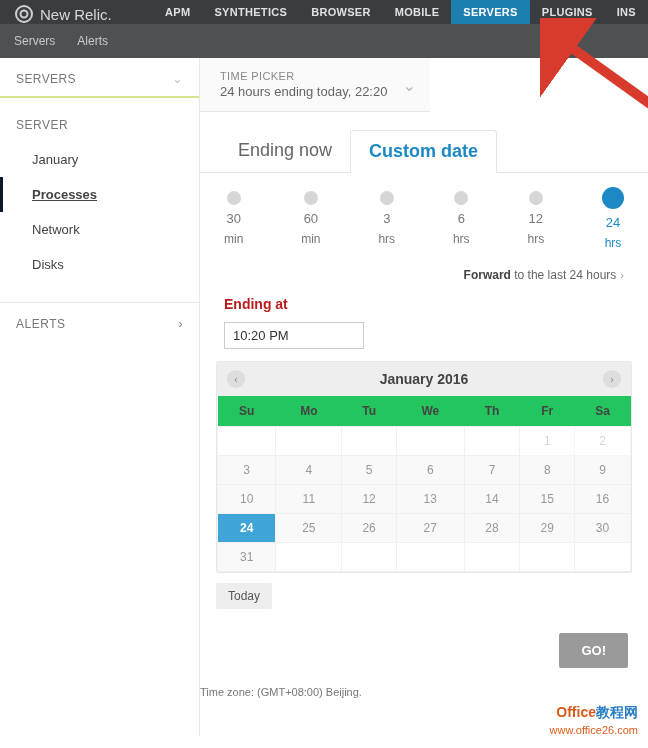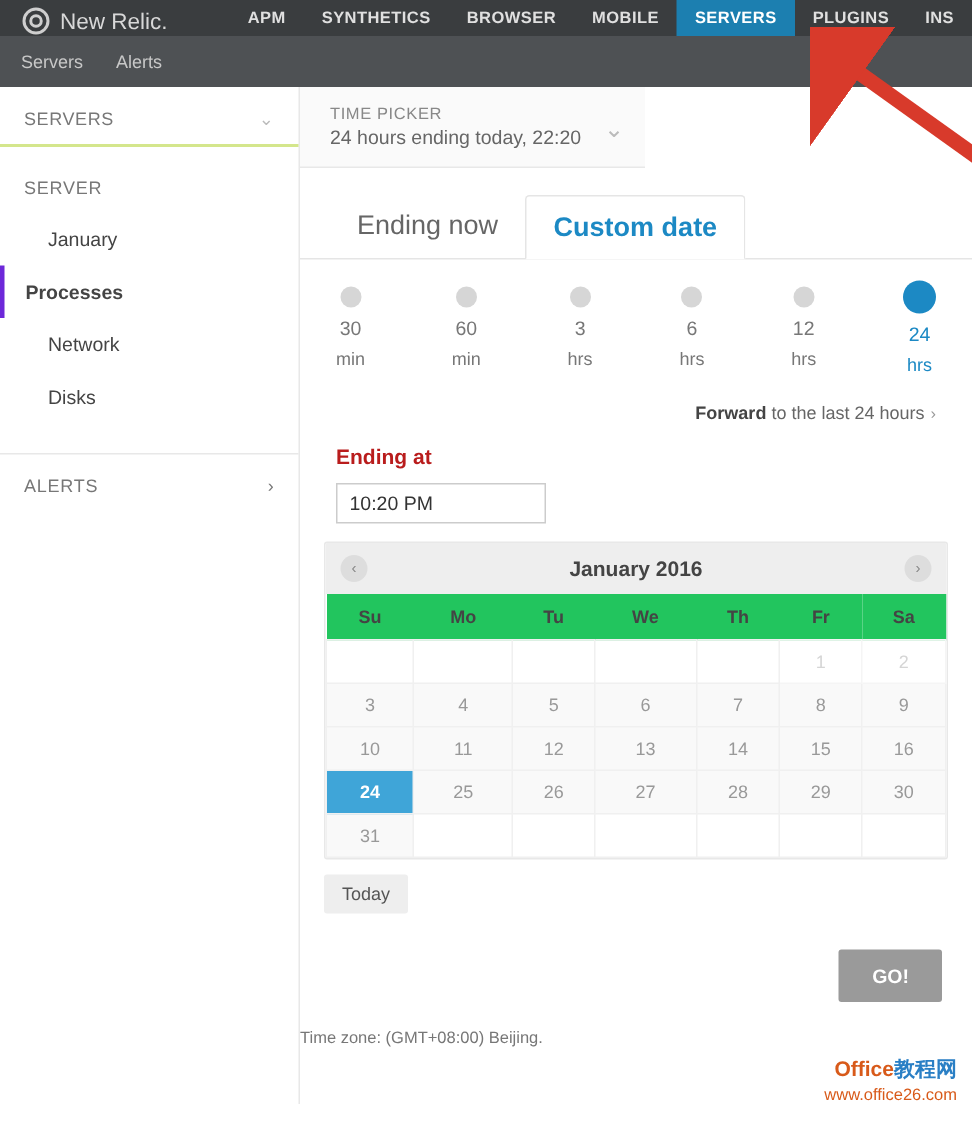--- a/index.html
+++ b/index.html
@@ -17,21 +17,21 @@
     .subnav { background: #4e5154; height: 34px; display: flex; align-items: center; padding: 0 14px; gap: 22px; }
     .subnav a { color: #c8c8c8; font-size: 12px; cursor: pointer; }
 
     
     .layout { display: flex; height: calc(100% - 70px); }
     .sidebar { width: 200px; background: #fff; border-right: 1px solid #e8e8e8; }
     .sb-header { padding: 14px 16px 10px; display: flex; align-items: center; justify-content: space-between; color: #777; font-size: 12px; letter-spacing: 0.4px; border-bottom: 2px solid #d4e68c; }
     .sb-header .chev { color: #bbb; }
     .sb-section-title { padding: 20px 16px 10px; font-size: 12px; letter-spacing: 0.5px; color: #777; }
     .sb-item { padding: 10px 16px 10px 32px; font-size: 13px; color: #444; cursor: pointer; }
-    .sb-item.selected { font-weight: bold; border-left: 3px solid #6d28d9; padding-left: 14px; }
+    .sb-item.selected { font-weight: bold; border-left: 3px solid #0f172a; padding-left: 29px; text-decoration: underline; }
     .sb-alerts { margin-top: 20px; border-top: 1px solid #e8e8e8; padding: 14px 16px; display: flex; justify-content: space-between; align-items: center; font-size: 12px; color: #777; letter-spacing: 0.5px; cursor: pointer; }
 
     
     .main { flex: 1; background: #fff; position: relative; }
     .time-picker-head { padding: 12px 20px; border-bottom: 1px solid #e8e8e8; background: #fafafa; position: relative; width: 230px; cursor: pointer; }
     .tp-label { font-size: 11px; color: #888; letter-spacing: 0.4px; }
     .tp-value { font-size: 13px; color: #666; margin-top: 2px; }
     .tp-chev { position: absolute; right: 14px; top: 18px; color: #bbb; }
 
     .tabs { display: flex; border-bottom: 1px solid #e5e5e5; padding: 0 20px; margin-top: 18px; }

